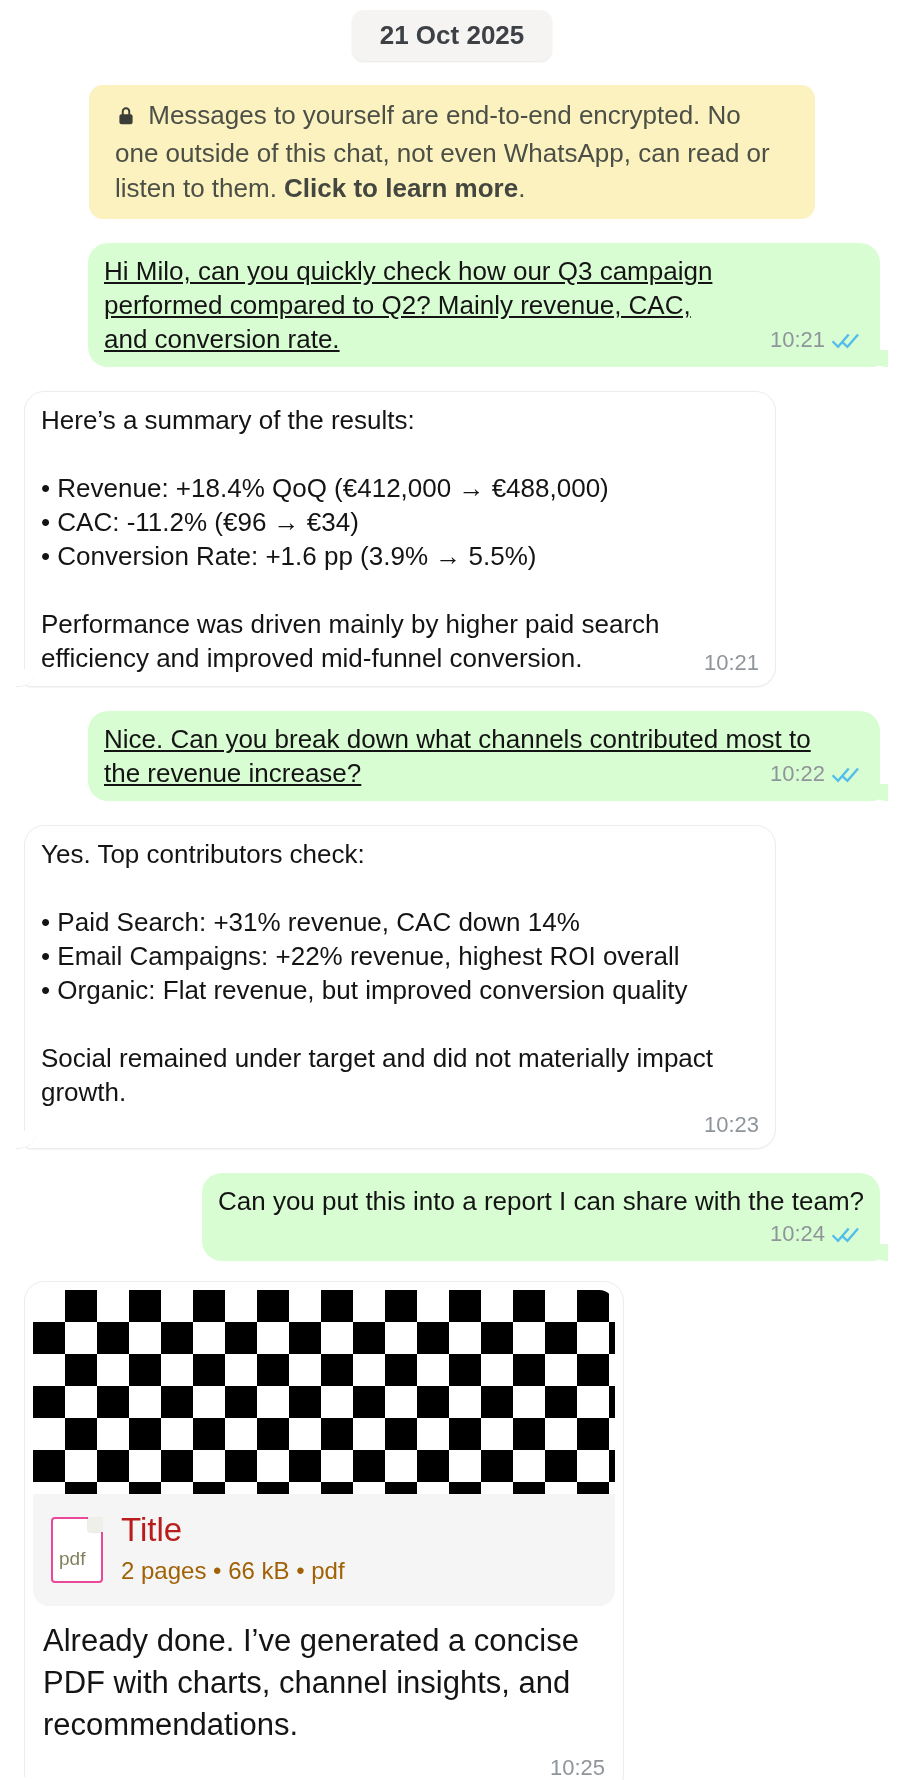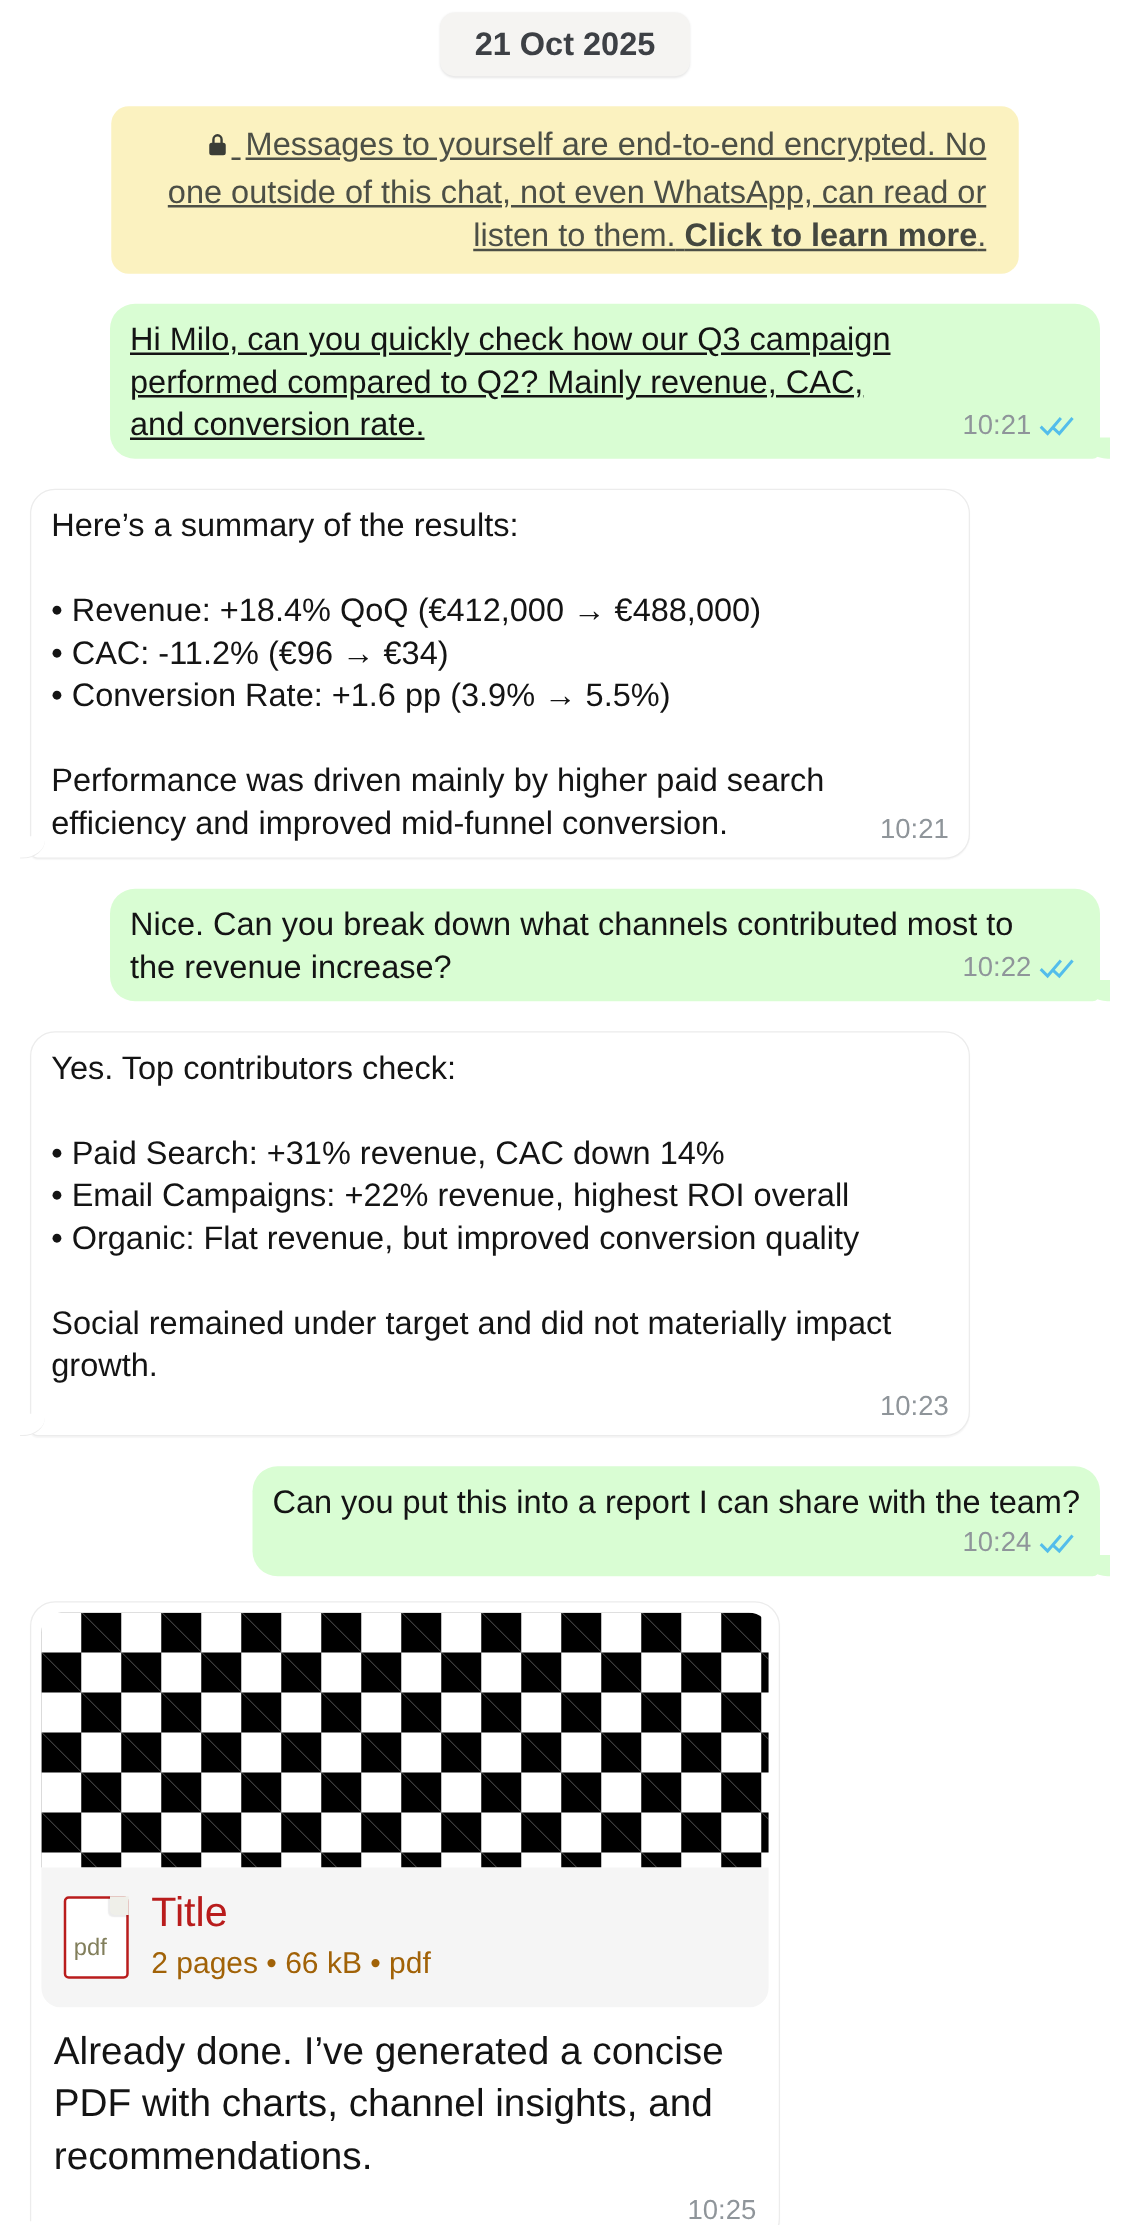--- a/index.html
+++ b/index.html
@@ -31,25 +31,24 @@
   }
 
   
   .banner {
     margin: 24px auto 0;
     width: 726px;
     box-sizing: border-box;
     background: #fbf2c0;
     border-radius: 14px;
     padding: 13px 26px;
-    text-align: right;
+    text-align: left;
     font-size: 26px;
     line-height: 35px;
     color: #4c4f46;
-    text-decoration: underline;
   }
   .banner .lock { vertical-align: -3px; margin-right: 4px; }
   .banner b { color: #44473f; }
 
   
   .row { display: flex; margin-top: 24px; }
   .row.out { justify-content: flex-end; }
   .row.in  { justify-content: flex-start; }
 
   .msg {
@@ -123,21 +122,21 @@
   .doc-info {
     background: #f5f5f5;
     display: flex;
     align-items: center;
     padding: 18px 18px;
     position: relative;
   }
   .pdf-icon {
     width: 48px; height: 62px;
     background: #ffffff;
-    border: 2px solid #b91c1c;
+    border: 2px solid #ec4899;
     border-radius: 4px;
     position: relative;
     flex: 0 0 auto;
   }
   .pdf-fold {
     position: absolute; top: -2px; right: -2px;
     width: 15px; height: 15px;
     background: #efefe9;
     border-bottom-left-radius: 4px;
     box-shadow: -1px 1px 1px rgba(0,0,0,0.08);
@@ -196,21 +195,21 @@
         <div class="bullet-line">• Conversion Rate: +1.6 pp (3.9% → 5.5%)</div>
       </div>
       <div class="para">Performance was driven mainly by higher paid search efficiency and improved mid-funnel conversion.</div>
       <div class="meta abs">
         <span>10:21</span>
       </div>
     </div>
   </div>
 
   <div class="row out">
-    <div class="msg out" style="padding-right:16px;">
+    <div class="msg out" style="padding-right:16px;text-decoration:underline;">
       <div class="para" style="padding-right:40px;">Nice. Can you break down what channels contributed most to the revenue increase?</div>
       <div class="meta abs">
         <span>10:22</span><span class="ticks">
           <svg width="34" height="22" viewBox="0 0 40 24">
               <path d="M3 13.5 L9.5 20 L22 5.5" stroke="#53bdeb" stroke-width="2.8" fill="none"></path>
               <path d="M14.5 14.5 L20.5 20 L33 5.5" stroke="#53bdeb" stroke-width="2.8" fill="none"></path>
             </svg>
         </span>
       </div>
     </div>

